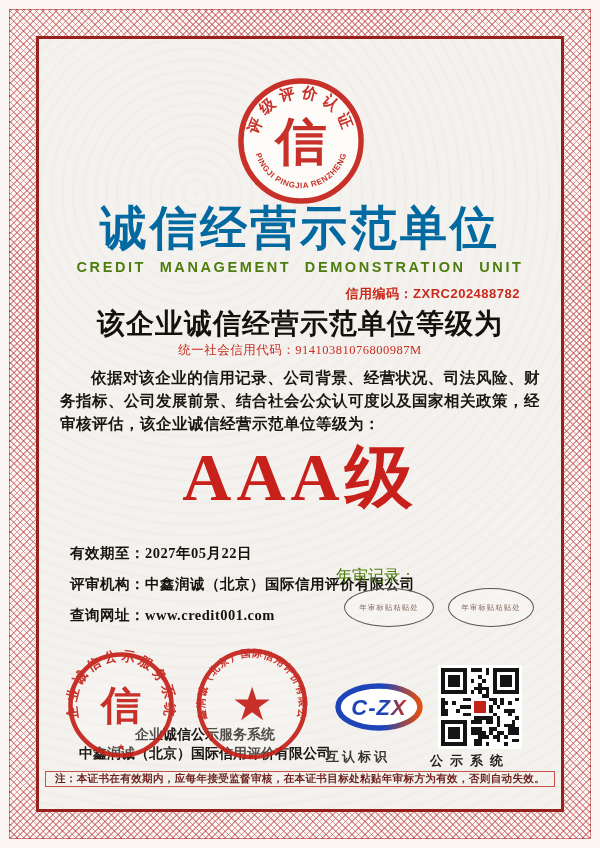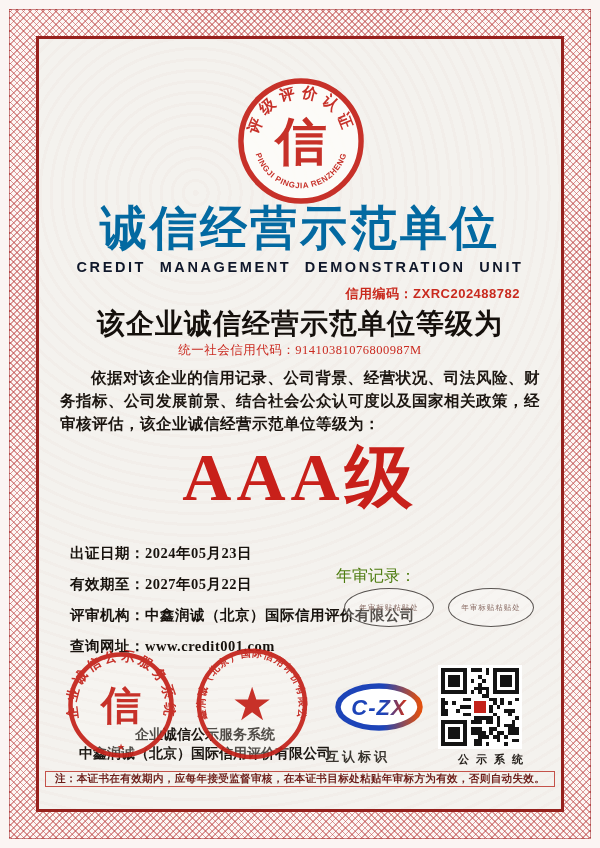--- a/index.html
+++ b/index.html
@@ -22,21 +22,21 @@
     background:
       repeating-radial-gradient(circle at 30% 20%, rgba(205,160,150,.05) 0 3px, transparent 3px 11px),
       #f4f2ee;
     border:3px solid #96211d;
   }
   .abs{position:absolute;z-index:2;}
   .center{left:0;width:600px;text-align:center;}
   .hei{font-family:"Liberation Sans","DejaVu Sans",sans-serif;}
 
   .title{top:197px;font-size:47px;font-weight:900;letter-spacing:3px;color:#0369a1;}
-  .subtitle{top:259px;font-size:14.5px;font-weight:bold;letter-spacing:2.6px;word-spacing:7px;color:#0f172a;}
+  .subtitle{top:259px;font-size:14.5px;font-weight:bold;letter-spacing:2.6px;word-spacing:7px;color:#4d7c0f;}
   .credit-line{top:285px;right:80px;font-size:13px;font-weight:bold;color:#c92a1e;letter-spacing:.5px;}
   .company{top:305px;font-size:28px;font-weight:900;color:#15100c;letter-spacing:1px;}
   .social-line{top:342px;font-size:12.5px;font-weight:normal;color:#ca2a20;letter-spacing:.5px;}
   .paragraph{
     top:366px;left:60px;width:480px;font-size:15.5px;font-weight:bold;color:#1b1510;
     line-height:23px;text-align:justify;text-indent:2em;letter-spacing:.5px;
   }
   .grade{top:443px;font-size:68px;font-weight:bold;color:#c8201a;letter-spacing:5px;line-height:1;}
 
   .details{top:544px;left:70px;}
@@ -58,21 +58,21 @@
   .seal{z-index:3;opacity:.93;}
   .seal-top{top:76px;left:236px;width:130px;height:130px;}
   .seal-left{top:650px;left:66px;width:110px;height:110px;}
   .seal-right{top:646px;left:194px;width:116px;height:116px;}
 
   .czx{top:676px;left:330px;width:98px;height:64px;}
   .mutual-label{top:748px;left:326px;width:106px;text-align:left;font-size:13px;font-weight:bold;letter-spacing:3px;color:#3a352f;}
 
   .qr-box{top:665px;left:438px;width:84px;height:84px;background:#fff;padding:3px;box-sizing:border-box;}
   .qr-box svg{width:100%;height:100%;shape-rendering:crispEdges;}
-  .qr-label{top:752px;left:430px;width:100px;text-align:right;font-size:11px;font-weight:bold;letter-spacing:7px;color:#241f1a;}
+  .qr-label{top:752px;left:430px;width:100px;text-align:left;font-size:13px;font-weight:bold;letter-spacing:7px;color:#241f1a;}
 
   .note-box{
     top:771px;left:45px;width:510px;height:16px;border:1px solid #c4524a;
     display:flex;align-items:center;justify-content:center;box-sizing:border-box;
   }
   .note-text{font-size:10.6px;font-weight:bold;color:#6d1f1a;letter-spacing:.3px;white-space:nowrap;}
 </style>
 </head>
 <body>
 
@@ -104,23 +104,20 @@
 
   <div class="abs center social-line">
     <span>统一社会信用代码：</span><span>91410381076800987M</span>
   </div>
 
   <div class="abs paragraph">依据对该企业的信用记录、公司背景、经营状况、司法风险、财务指标、公司发展前景、结合社会公众认可度以及国家相关政策，经审核评估，该企业诚信经营示范单位等级为：</div>
 
   <div class="abs center grade">AAA级</div>
 
   <div class="abs details">
-    <div class="detail-row">
-      <span>出证日期：</span><span>2024年05月23日</span>
-    </div>
     <div class="detail-row">
       <span>有效期至：</span><span>2027年05月22日</span>
     </div>
     <div class="detail-row">
       <span>评审机构：</span><span>中鑫润诚（北京）国际信用评价有限公司</span>
     </div>
     <div class="detail-row">
       <span>查询网址：</span><span>www.credit001.com</span>
     </div>
   </div>

